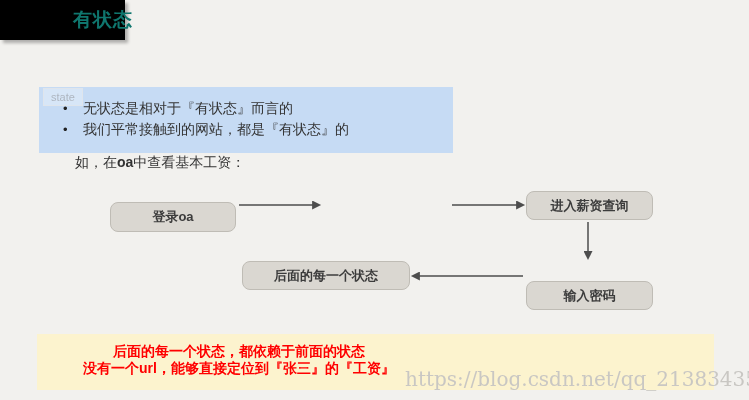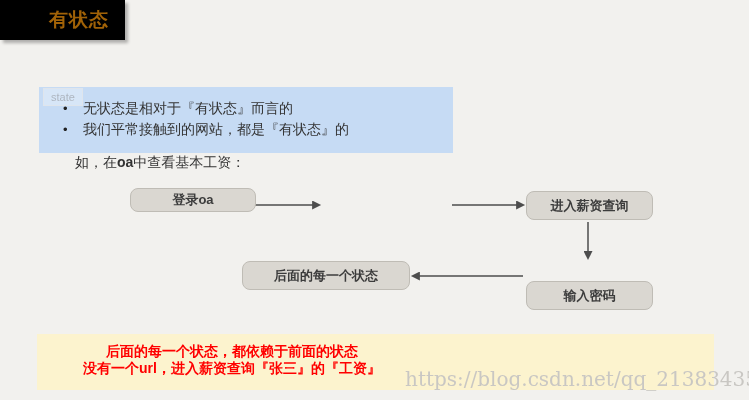--- a/index.html
+++ b/index.html
@@ -6,42 +6,42 @@
   .slide{
     position:relative;width:749px;height:400px;background:#F2F1EE;overflow:hidden;
     font-family:"Liberation Sans","DejaVu Sans",sans-serif;color:#363636;
   }
   
   .title-box{
     position:absolute;left:0;top:0;width:125px;height:40px;background:#000;
     box-shadow:3px 3px 3px rgba(0,0,0,0.28);
     display:flex;align-items:center;justify-content:flex-start;padding-left:49px;box-sizing:border-box;
   }
-  .title-box span{color:#a16207;font-size:19px;font-weight:bold;letter-spacing:1px;white-space:nowrap;}
+  .title-box span{color:#0f766e;font-size:19px;font-weight:bold;letter-spacing:1px;white-space:nowrap;margin-left:24px;}
   
   .note-box{position:absolute;left:39px;top:73px;width:414px;height:66px;background:#C6DBF4;box-sizing:border-box;margin-top:14px;}
   .state-tag{
     position:absolute;left:4px;top:1px;padding:1px 7px;border:1px solid #dfe5ec;
     background:rgba(255,255,255,0.30);color:#aeb6c0;font-size:11px;line-height:14px;
   }
   .bullets{position:absolute;left:24px;top:11px;}
   .bullet-row{display:flex;align-items:center;height:21px;font-size:14px;color:#333;}
   .bullet-dot{width:20px;font-size:13px;color:#222;}
   
   .intro{position:absolute;left:55px;top:154px;font-size:14px;color:#333;margin-left:20px;}
   .intro b{font-weight:bold;}
   
   .arrows{position:absolute;left:0;top:0;z-index:1;pointer-events:none;}
   .arrows line{stroke:#4D4D4D;stroke-width:1.5;}
   .flow-node{
     position:absolute;z-index:2;background:#DAD7D1;border:1px solid #BFBCB5;border-radius:8px;
     display:flex;align-items:center;justify-content:center;box-sizing:border-box;
     font-size:13px;font-weight:bold;color:#3C3C3C;white-space:nowrap;
   }
-  .n1{left:110px;top:188px;width:126px;height:24px;margin-left:20px;}
+  .n1{left:110px;top:202px;width:126px;height:30px;}
   .n2{left:322px;top:190px;width:128px;height:30px;}
   .n3{left:526px;top:191px;width:127px;height:29px;}
   .n4{left:526px;top:261px;width:127px;height:29px;margin-top:20px;}
   .n5{left:242px;top:261px;width:168px;height:29px;}
   
   .warning-box{position:absolute;left:37px;top:334px;width:677px;height:56px;background:#FCF3CE;box-sizing:border-box;}
   .warning-lines{position:absolute;left:46px;top:9px;}
   .warning-line{font-size:14px;font-weight:bold;color:#FF0000;line-height:17px;white-space:nowrap;text-align:center;}
   
   .watermark{
@@ -88,19 +88,19 @@
   </svg>
 
   <div class="flow-node n1">登录oa</div>
   <div class="flow-node n3">进入薪资查询</div>
   <div class="flow-node n4">输入密码</div>
   <div class="flow-node n5">后面的每一个状态</div>
 
   <div class="warning-box">
     <div class="warning-lines">
       <div class="warning-line">后面的每一个状态，都依赖于前面的状态</div>
-      <div class="warning-line">没有一个url，进入薪资查询『张三』的『工资』</div>
+      <div class="warning-line">没有一个url，能够直接定位到『张三』的『工资』</div>
     </div>
   </div>
 
   <div class="watermark">https://blog.csdn.net/qq_21383435</div>
 
 </div>
 
 </body></html>

